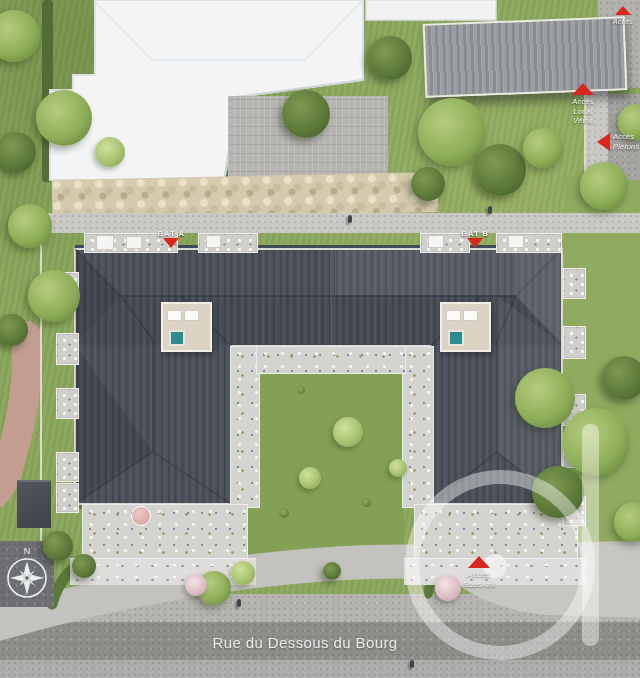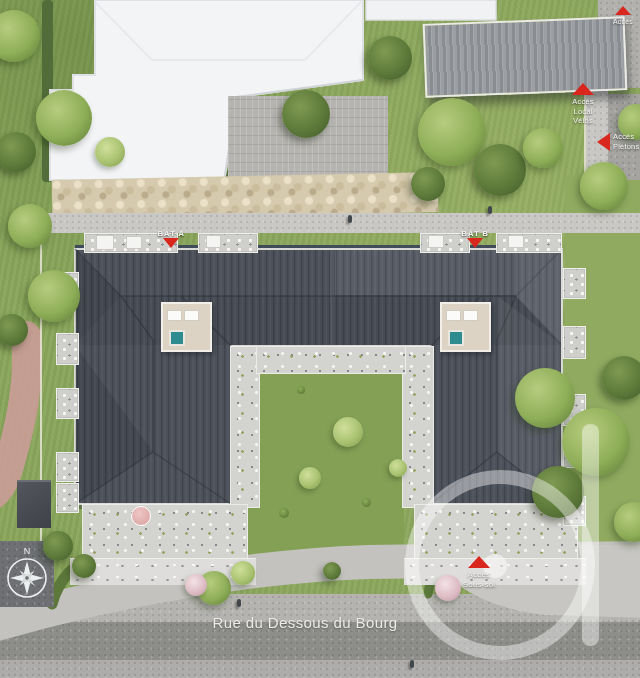--- a/index.html
+++ b/index.html
@@ -33,28 +33,28 @@
   .wbox{position:absolute;z-index:46;background:#f4f4f2;border:1px solid #c9c9c5;}
   .rooftop{position:absolute;z-index:46;width:47px;height:46px;background:#ddd3c4;border:2px solid #f2efe8;box-shadow:2px 3px 4px rgba(20,25,30,.35);}
   .lounger{position:absolute;background:#fbfbf9;border:1px solid #d0ccc2;width:13px;height:9px;}
   .spa{position:absolute;left:6px;top:26px;width:12px;height:12px;background:#2e8b8f;border:2px solid #e8e6df;}
   .person{position:absolute;width:4px;height:8px;background:#42474c;border-radius:2px;z-index:55;box-shadow:-2px 2px 2px rgba(0,0,0,.3);}
   .shrub{position:absolute;border-radius:50%;z-index:44;background:radial-gradient(circle at 40% 35%, #8fae58, #5d7a3a 80%);}
   .tri{width:0;height:0;}
   .tri-up{border-left:11px solid transparent;border-right:11px solid transparent;border-bottom:12px solid #d9271e;}
   .tri-down{border-left:8px solid transparent;border-right:8px solid transparent;border-top:10px solid #d9271e;}
   .tri-left{border-top:9px solid transparent;border-bottom:9px solid transparent;border-right:13px solid #d9271e;}
-  .marker{position:absolute;z-index:90;}
+  .marker{position:absolute;z-index:90;font-style:italic;}
   .mtxt{margin-top:2px;text-align:center;color:#f4f4f2;font-size:7.5px;line-height:9.5px;
         text-shadow:0 1px 2px rgba(0,0,0,.6);letter-spacing:.2px;}
   .mtxt span{display:block;}
   .batlab{position:absolute;z-index:90;width:44px;display:flex;flex-direction:column;align-items:center;}
   .batlab .bl{color:#f2f2f0;font-size:8px;font-weight:bold;letter-spacing:.6px;text-shadow:0 1px 2px rgba(0,0,0,.65);}
   .road{position:absolute;z-index:5;}
-  .street-label{position:absolute;z-index:75;left:160px;top:614px;width:290px;text-align:center;
+  .street-label{position:absolute;z-index:75;left:160px;top:634px;width:290px;text-align:center;
         color:#ebebe9;font-size:15px;letter-spacing:.4px;text-shadow:0 1px 2px rgba(0,0,0,.35);}
   .shelter{position:absolute;z-index:9;left:424px;top:20px;width:198px;height:70px;transform:rotate(-2.2deg);
         background:repeating-linear-gradient(90deg, #9b9ea2 0 3px, #898c91 3px 6px, #a4a7ab 6px 7px);
         border:2px solid #eceae6;box-shadow:2px 8px 10px rgba(25,28,33,.45);}
   .parking{position:absolute;z-index:8;left:228px;top:96px;width:160px;height:86px;background-color:#b5b4b0;
         background-image:repeating-linear-gradient(90deg, rgba(255,255,255,.16) 0 1px, transparent 1px 26px),
                          repeating-linear-gradient(0deg, rgba(0,0,0,.09) 0 1px, transparent 1px 20px);}
   .riprap{position:absolute;z-index:8;left:52px;top:176px;width:386px;height:40px;transform:rotate(-1.2deg);
         background-color:#d5caae;
         background-image:radial-gradient(circle at 5px 5px, #eae1c8 3.5px, transparent 4.5px),

